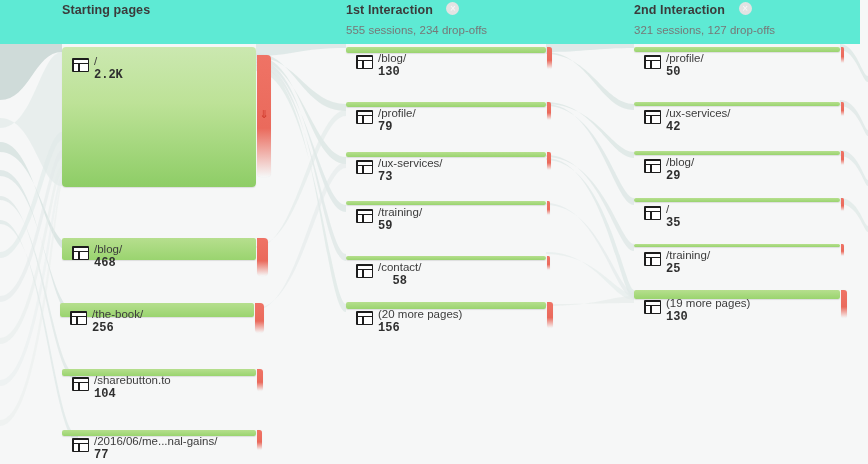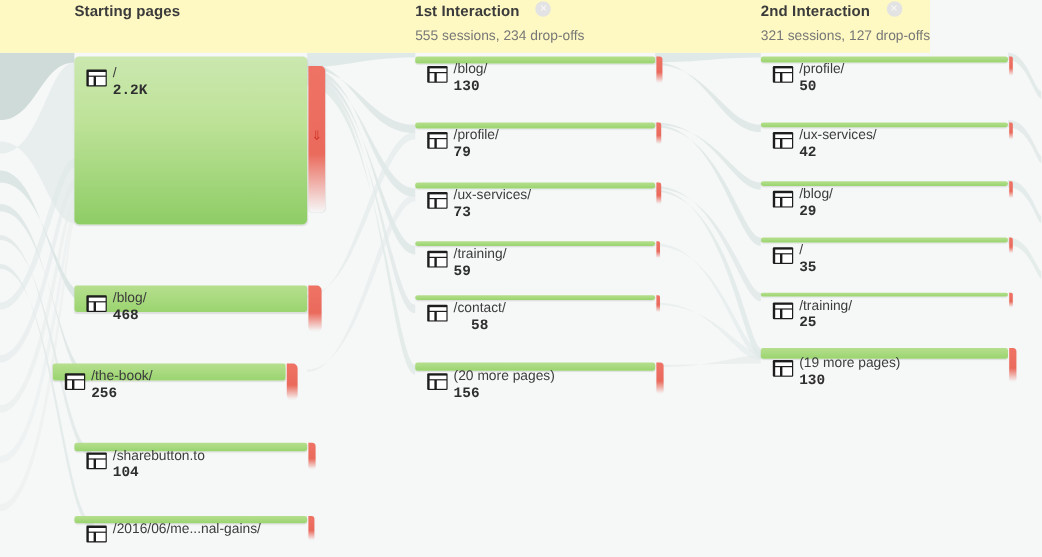--- a/index.html
+++ b/index.html
@@ -7,22 +7,22 @@
     width:868px;height:464px;
     background:#f7f7f7;
     font-family:"Liberation Sans", sans-serif;
     overflow:hidden;
     position:relative;
   }
   #stage{position:relative;width:868px;height:464px;overflow:hidden;background:#f6f7f7;}
 
   
   .header-band{
-    position:absolute;left:0;top:0;width:775px;height:44px;
-    background:#fef9c3;z-index:40;
+    position:absolute;left:0;top:0;width:860px;height:44px;
+    background:#5eead4;z-index:40;
   }
   .col-header{position:absolute;top:0;}
   .col-header .title{
     font-size:12.5px;font-weight:bold;color:#3b3b3b;
     line-height:14px;letter-spacing:.1px;
     display:inline-block;vertical-align:middle;
   }
   .col-header .sub{
     font-size:11.5px;color:#777;line-height:14px;margin-top:5px;
     white-space:nowrap;
@@ -198,21 +198,21 @@
       <div class="top"></div>
         <div class="l"></div>
         <div class="r"></div>
     </div>
     <div class="label" style="left:32px;top:5px;">
       <div class="name">/blog/</div>
       <div class="val">468</div>
     </div>
   </div>
 
-  <div class="node thin" style="left:44px;top:303px;width:194px;height:28px;">
+  <div class="node thin" style="left:60px;top:303px;width:194px;height:28px;">
     <div class="bar" style="width:194px;height:14px;"></div>
     <div class="drop" style="left:195px;top:0px;width:9px;height:30px;"></div>
     <div class="pg-icon" style="left:10px;top:8px;">
       <div class="top"></div>
         <div class="l"></div>
         <div class="r"></div>
     </div>
     <div class="label" style="left:32px;top:5px;">
       <div class="name">/the-book/</div>
       <div class="val">256</div>
@@ -236,20 +236,21 @@
   <div class="node thin" style="left:62px;top:430px;width:206px;height:6px;">
     <div class="bar" style="width:194px;height:6px;"></div>
     <div class="drop" style="left:195px;top:0px;width:5px;height:20px;"></div>
     <div class="pg-icon" style="left:10px;top:8px;">
       <div class="top"></div>
         <div class="l"></div>
         <div class="r"></div>
     </div>
     <div class="label" style="left:32px;top:5px;">
       <div class="name">/2016/06/me...nal-gains/</div>
+      <div class="val">77</div>
     </div>
   </div>
 
   <div class="node thin" style="left:346px;top:47px;width:200px;height:6px;">
     <div class="bar" style="width:200px;height:6px;"></div>
     <div class="drop" style="left:201px;top:0px;width:5px;height:22px;"></div>
     <div class="pg-icon" style="left:10px;top:8px;">
       <div class="top"></div>
         <div class="l"></div>
         <div class="r"></div>
@@ -295,21 +296,21 @@
       <div class="top"></div>
         <div class="l"></div>
         <div class="r"></div>
     </div>
     <div class="label" style="left:32px;top:5px;">
       <div class="name">/training/</div>
       <div class="val">59</div>
     </div>
   </div>
 
-  <div class="node thin" style="left:346px;top:246px;width:200px;height:4px;text-align:center;">
+  <div class="node thin" style="left:346px;top:256px;width:200px;height:4px;text-align:center;">
     <div class="bar" style="width:200px;height:4px;"></div>
     <div class="drop" style="left:201px;top:0px;width:3px;height:14px;"></div>
     <div class="pg-icon" style="left:10px;top:8px;">
       <div class="top"></div>
         <div class="l"></div>
         <div class="r"></div>
     </div>
     <div class="label" style="left:32px;top:5px;">
       <div class="name">/contact/</div>
       <div class="val">58</div>

